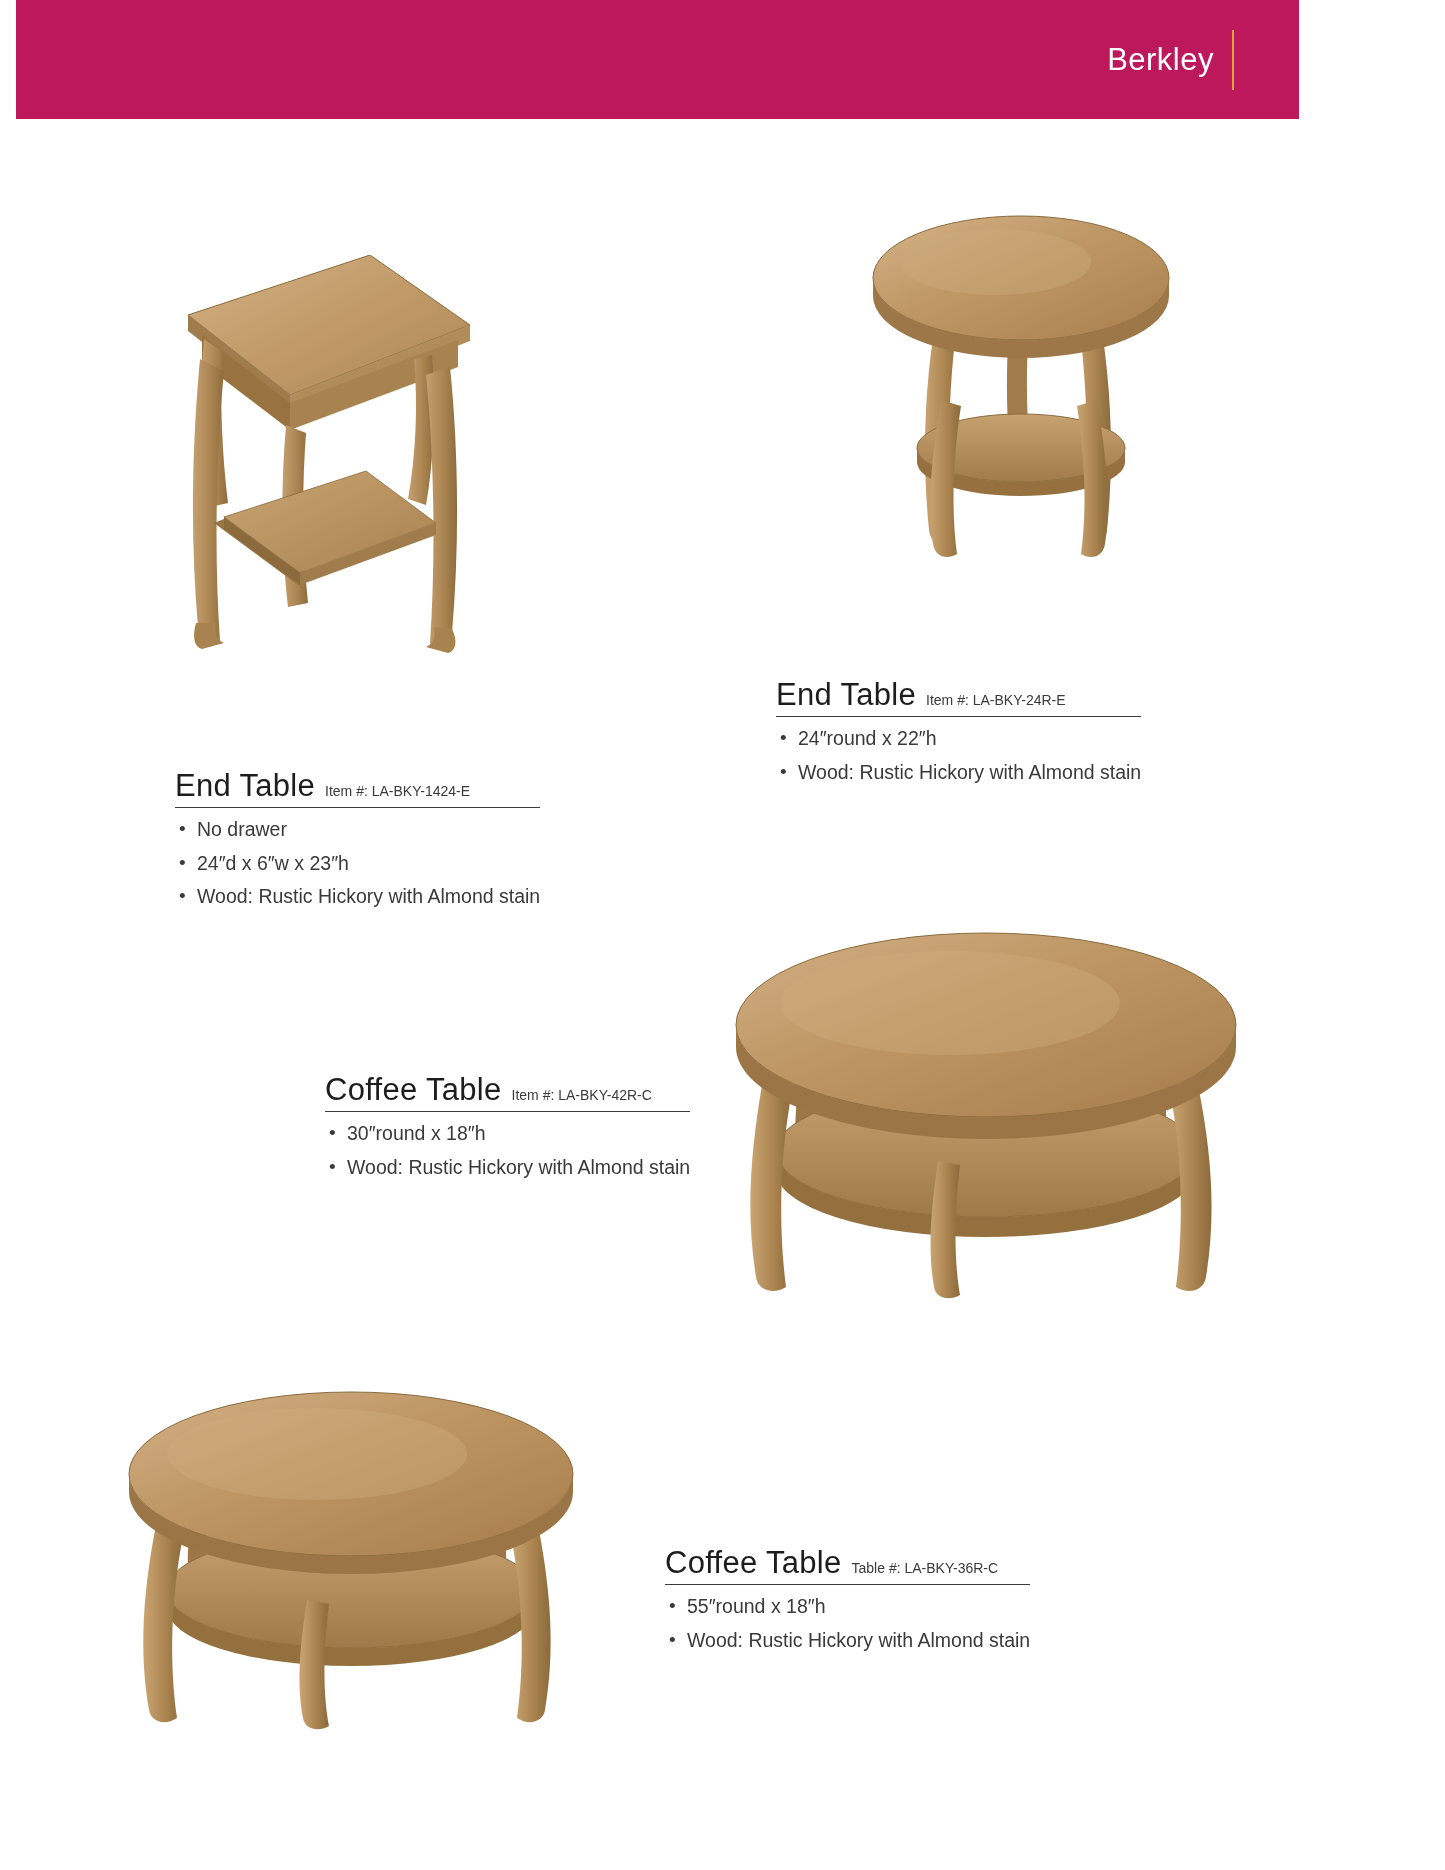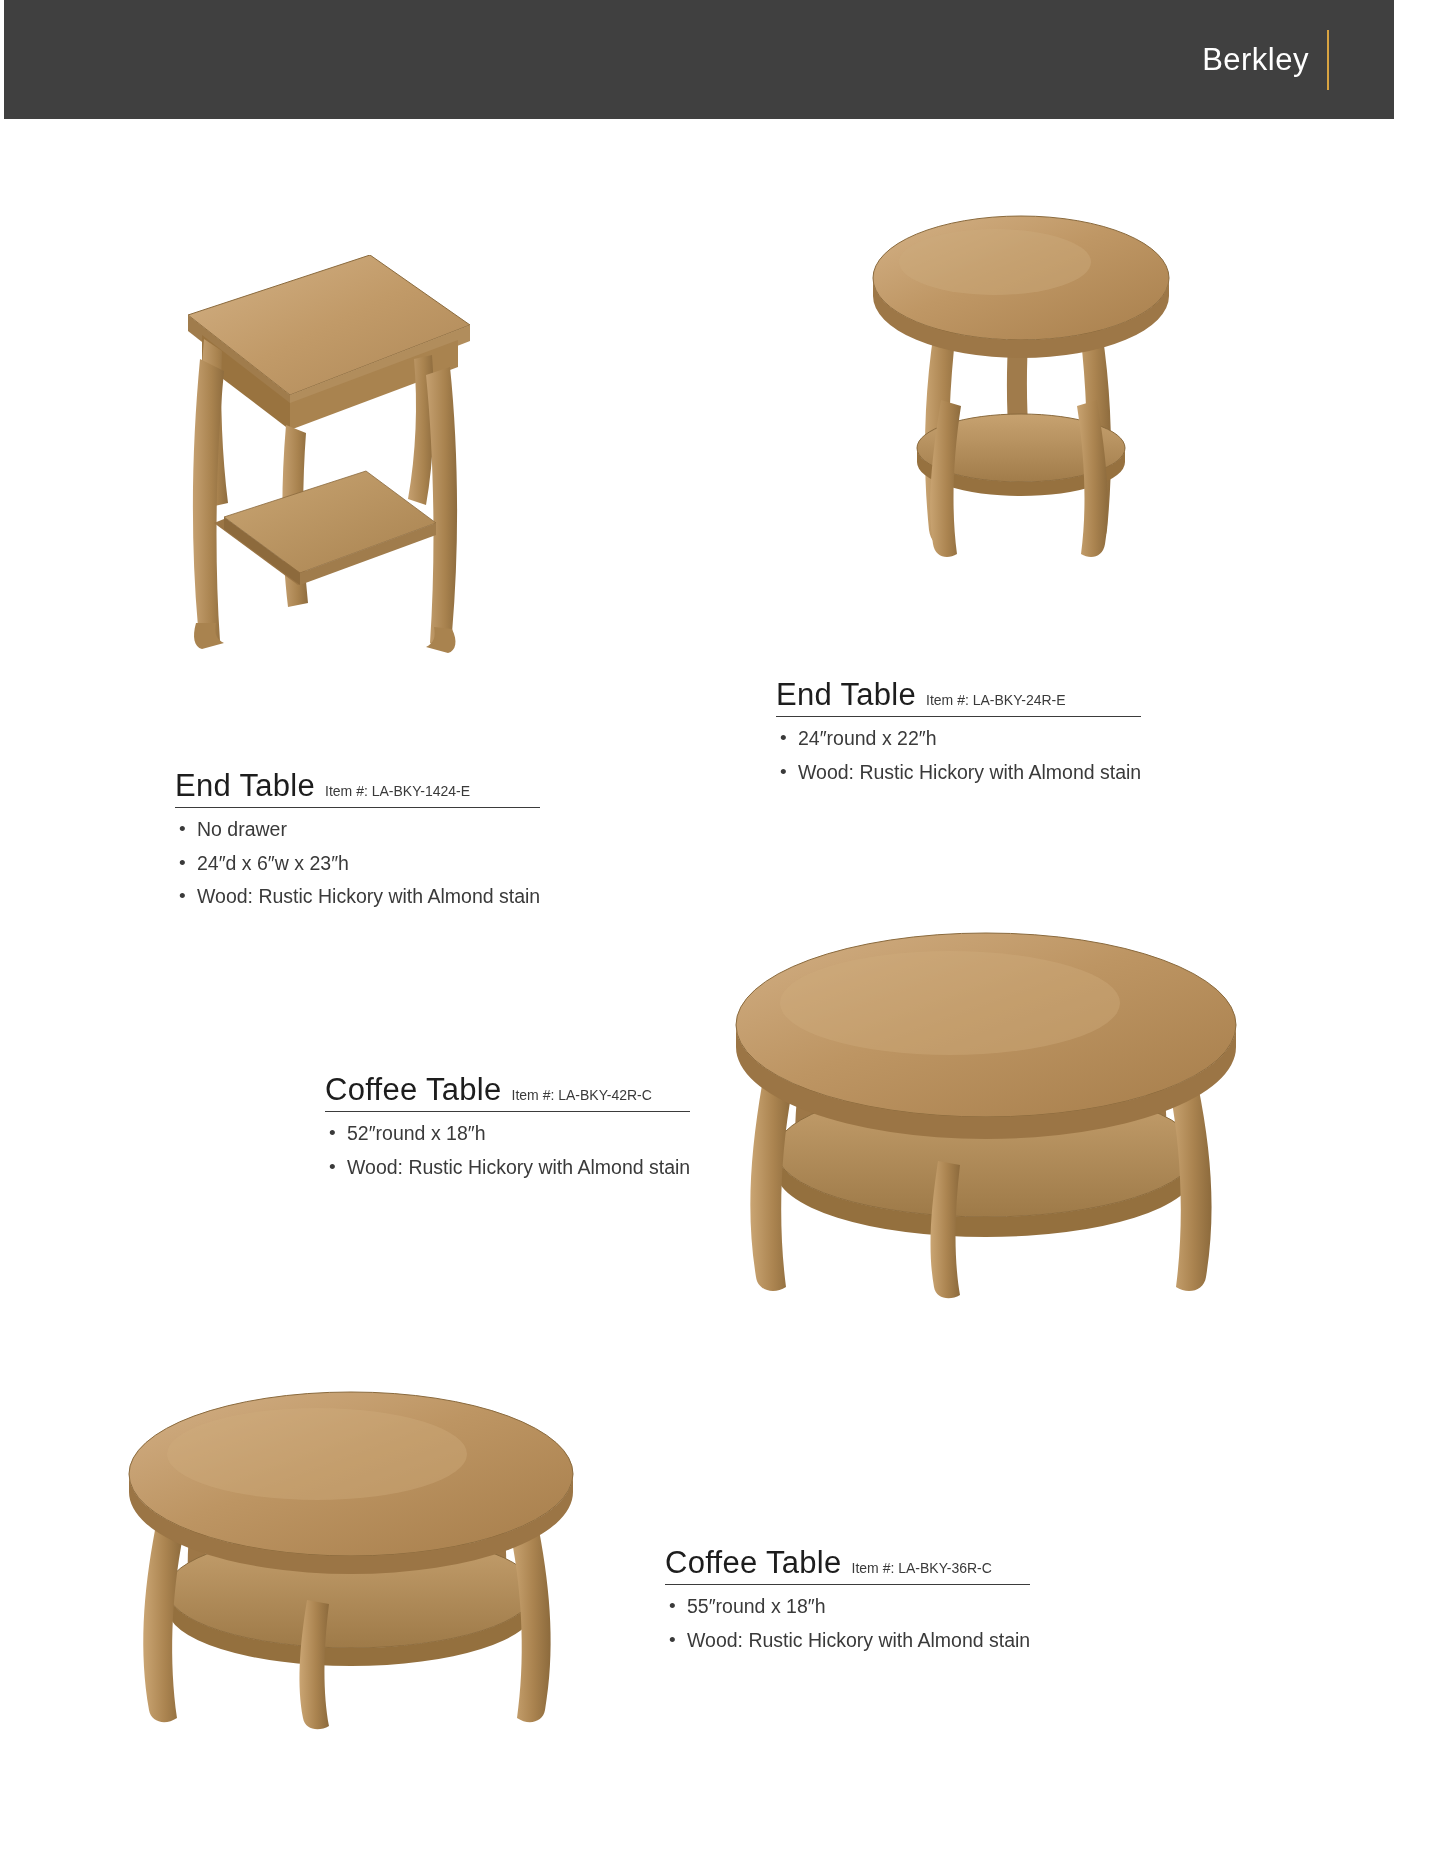--- a/index.html
+++ b/index.html
@@ -11,25 +11,25 @@
     width: 1445px;
     height: 1870px;
     position: relative;
     font-family: "Liberation Sans", sans-serif;
     overflow: hidden;
   }
 
   
   .header-bar {
     position: absolute;
-    left: 4px;
+    left: 16px;
     top: 0;
-    width: 1390px;
+    width: 1283px;
     height: 119px;
-    background: #404040;
+    background: #be185d;
   }
   .header-inner {
     position: absolute;
     right: 47px;
     top: 0;
     height: 119px;
     display: flex;
     align-items: center;
     justify-content: flex-end;
   }
@@ -306,27 +306,27 @@
     <li>Wood: Rustic Hickory with Almond stain</li>
   </ul>
 </div>
 
 <div class="product-block" id="block-coffee-42r">
   <div class="prod-head">
     <span class="prod-name">Coffee Table</span>
     <span class="prod-item">Item #: LA-BKY-42R-C</span>
   </div>
   <ul class="prod-bullets">
-    <li>52″round x 18″h</li>
+    <li>30″round x 18″h</li>
     <li>Wood: Rustic Hickory with Almond stain</li>
   </ul>
 </div>
 
 <div class="product-block" id="block-coffee-36r">
   <div class="prod-head">
     <span class="prod-name">Coffee Table</span>
-    <span class="prod-item">Item #: LA-BKY-36R-C</span>
+    <span class="prod-item">Table #: LA-BKY-36R-C</span>
   </div>
   <ul class="prod-bullets">
     <li>55″round x 18″h</li>
     <li>Wood: Rustic Hickory with Almond stain</li>
   </ul>
 </div>
 
 </body></html>

